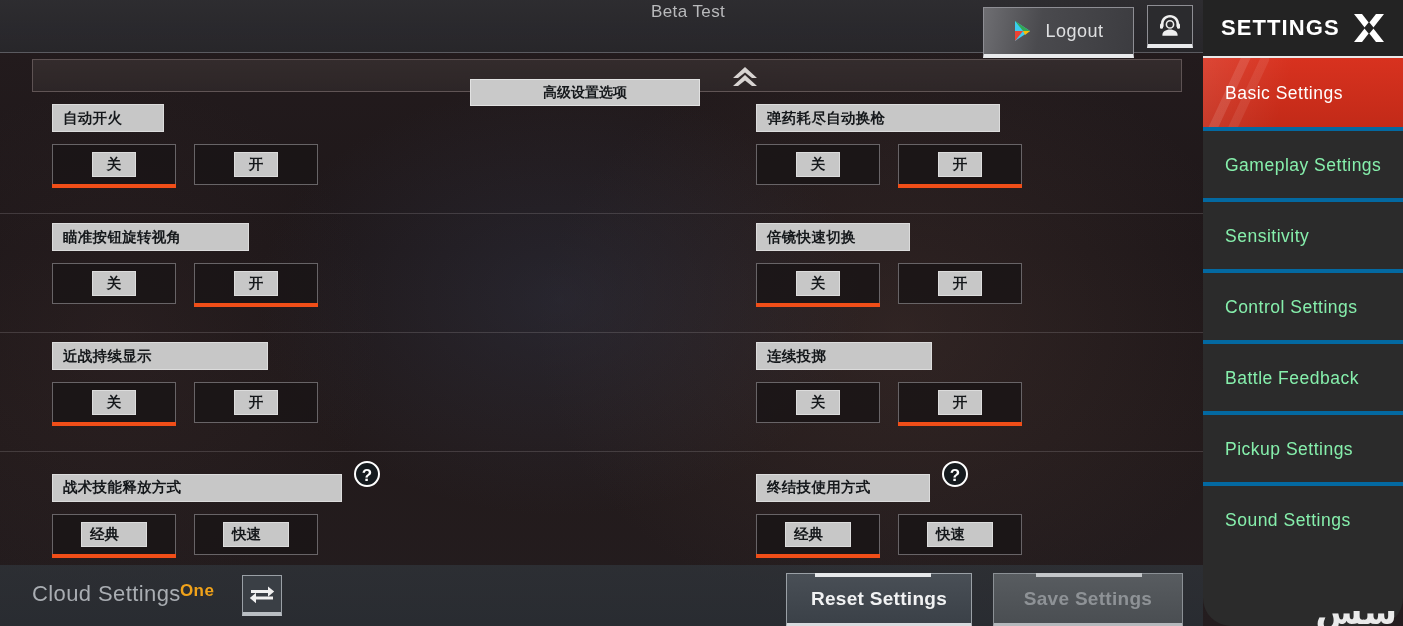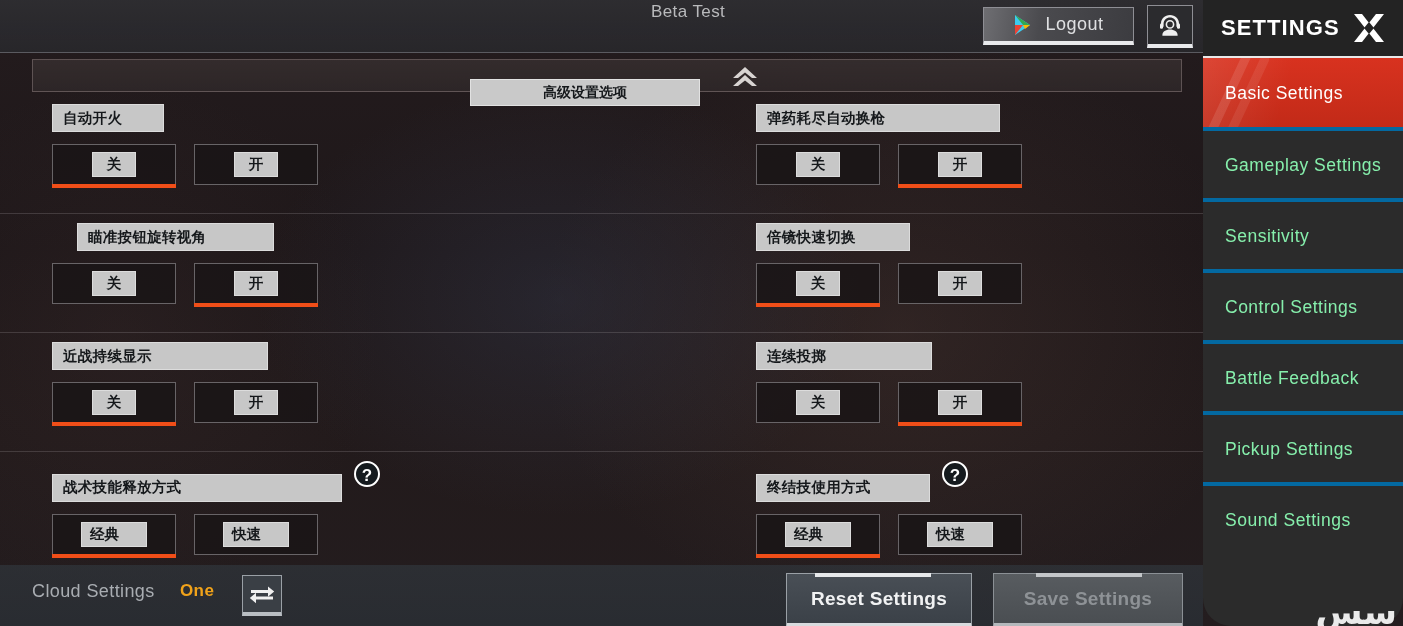--- a/index.html
+++ b/index.html
@@ -24,21 +24,21 @@
   .topbar {
     position: absolute; left: 0; top: 0; width: 1203px; height: 53px;
     background: linear-gradient(180deg, rgba(46,46,50,0.90) 0%, rgba(40,40,44,0.86) 100%);
     border-bottom: 1px solid rgba(130,130,136,0.55);
   }
   .beta-title {
     position: absolute; left: 651px; top: 2px;
     font-size: 17px; color: #b9babc; letter-spacing: .4px;
   }
   .logout-btn {
-    position: absolute; left: 983px; top: 7px; width: 151px; height: 38px;
+    position: absolute; left: 983px; top: 7px; width: 151px; height: 51px;
     background: linear-gradient(100deg, #6e6e72 0%, #4a4a4e 38%, #3c3c40 100%);
     border: 1px solid #8e8e94;
     border-bottom: 4px solid #e9eaec;
     display: flex; align-items: center; justify-content: center; gap: 12px;
     cursor: pointer;
   }
   .logout-btn span { font-size: 18px; color: #dfe0e2; letter-spacing: .5px; }
   .play-tri { width: 20px; height: 22px; display: block; }
   .support-btn {
     position: absolute; left: 1147px; top: 5px; width: 46px; height: 43px;
@@ -110,21 +110,21 @@
     height: 4px; background: #f04e18;
   }
 
   
   .bottombar {
     position: absolute; left: 0; bottom: 0; width: 1203px; height: 61px;
     background: linear-gradient(180deg, rgba(48,54,60,0.70) 0%, rgba(42,47,53,0.82) 100%);
   }
   .cloud-lbl {
     position: absolute; left: 32px; top: 16px;
-    font-size: 18px; color: #a9adb2; letter-spacing: .4px;
+    font-size: 22px; color: #a9adb2; letter-spacing: .4px;
   }
   .cloud-val {
     position: absolute; left: 180px; top: 16px;
     font-size: 17px; color: #f0a21a; font-weight: 700; letter-spacing: .4px;
   }
   .swap-btn {
     position: absolute; left: 242px; top: 10px; width: 40px; height: 41px;
     background: #3a3f45; border: 1px solid #9aa0a6;
     border-bottom: 4px solid #b9bec3;
     display: flex; align-items: center; justify-content: center; cursor: pointer;
@@ -262,21 +262,21 @@
               <div class="pill">关</div>
             </div>
             <div class="opt sel">
               <div class="pill">开</div>
             </div>
           </div>
         </div>
       </div>
       <div class="srow">
         <div class="cell left">
-          <div><div class="lbl" style="width: 197px; display: inline-flex; margin-left: 25px;">瞄准按钮旋转视角</div></div>
+          <div><div class="lbl" style="width: 197px; display: inline-flex;">瞄准按钮旋转视角</div></div>
           <div class="opts">
             <div class="opt">
               <div class="pill">关</div>
             </div>
             <div class="opt sel">
               <div class="pill">开</div>
             </div>
           </div>
         </div>
         <div class="cell right">

